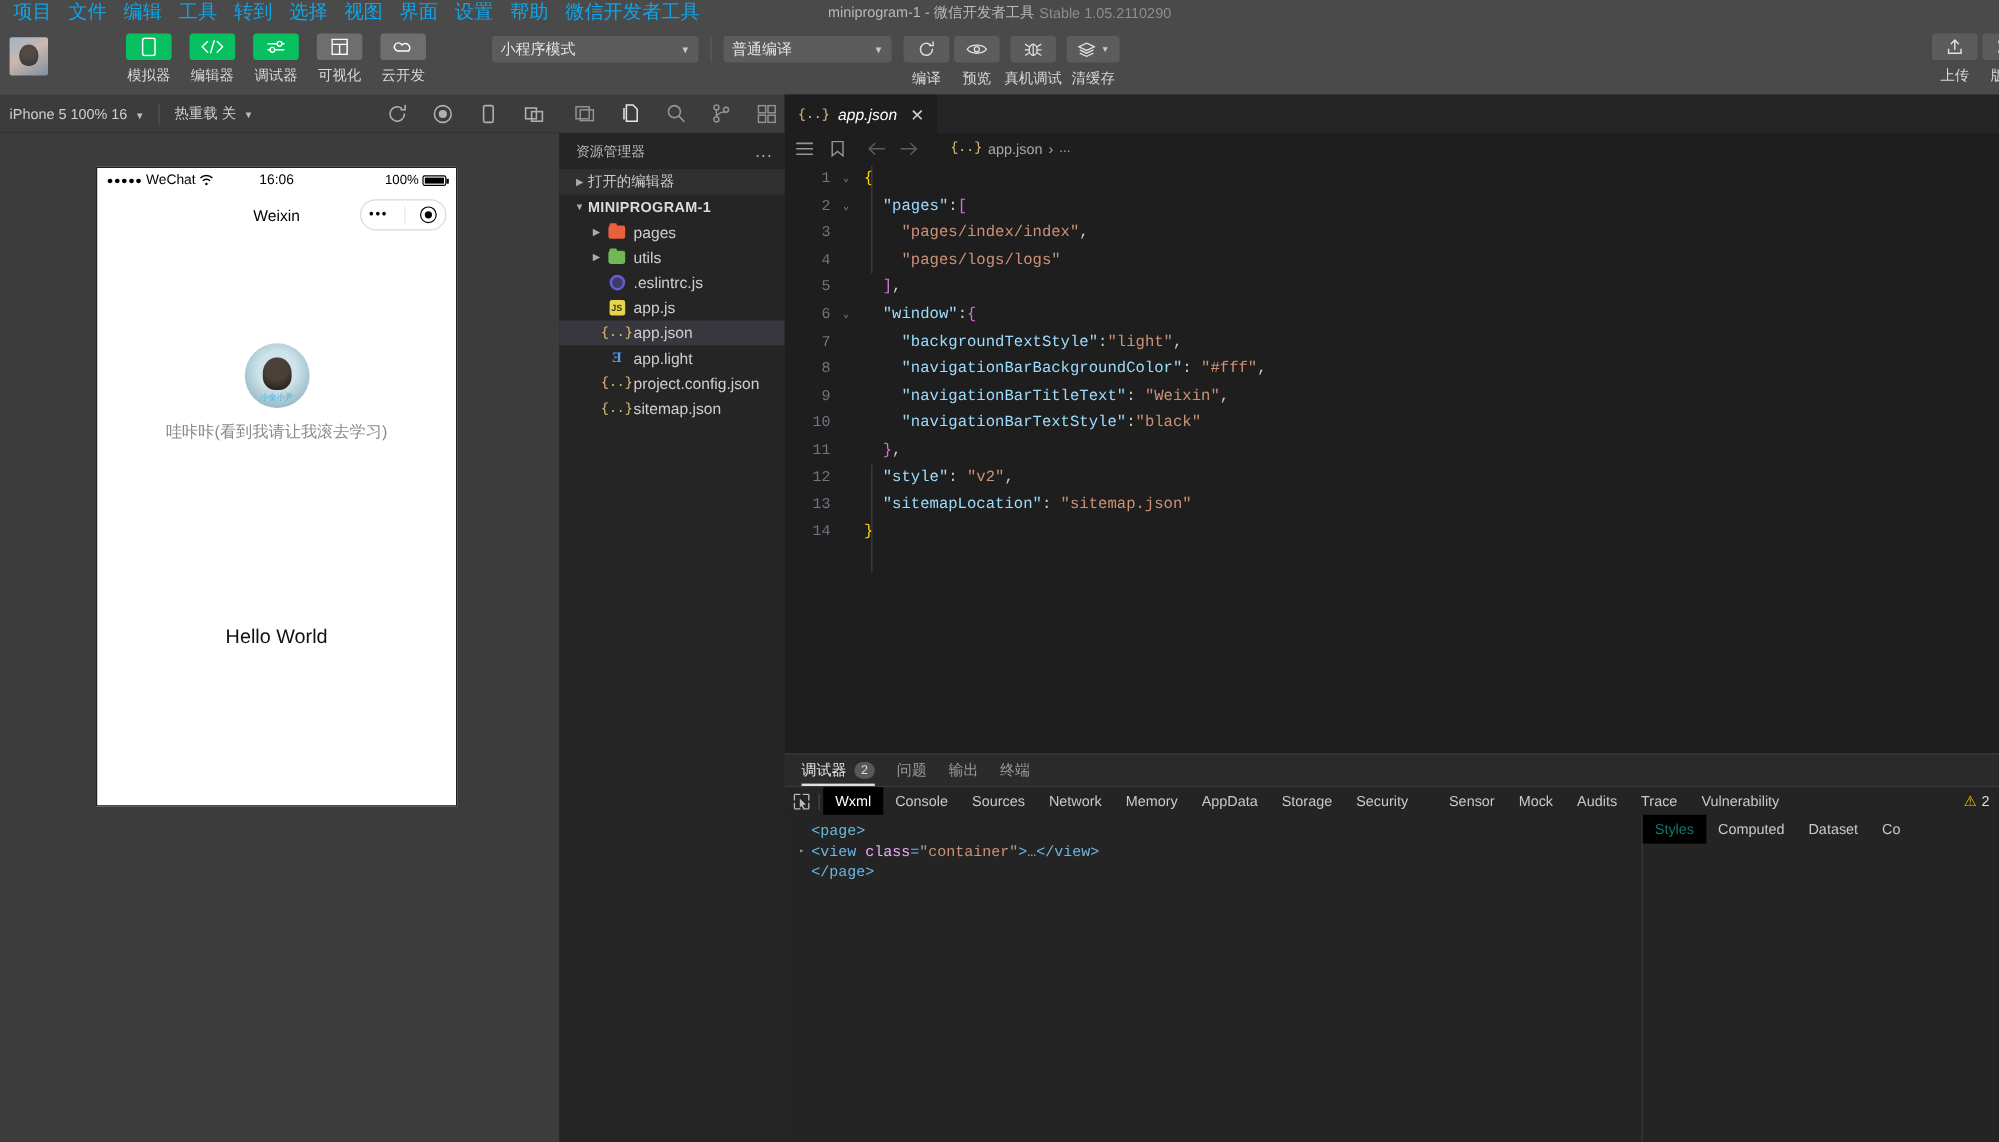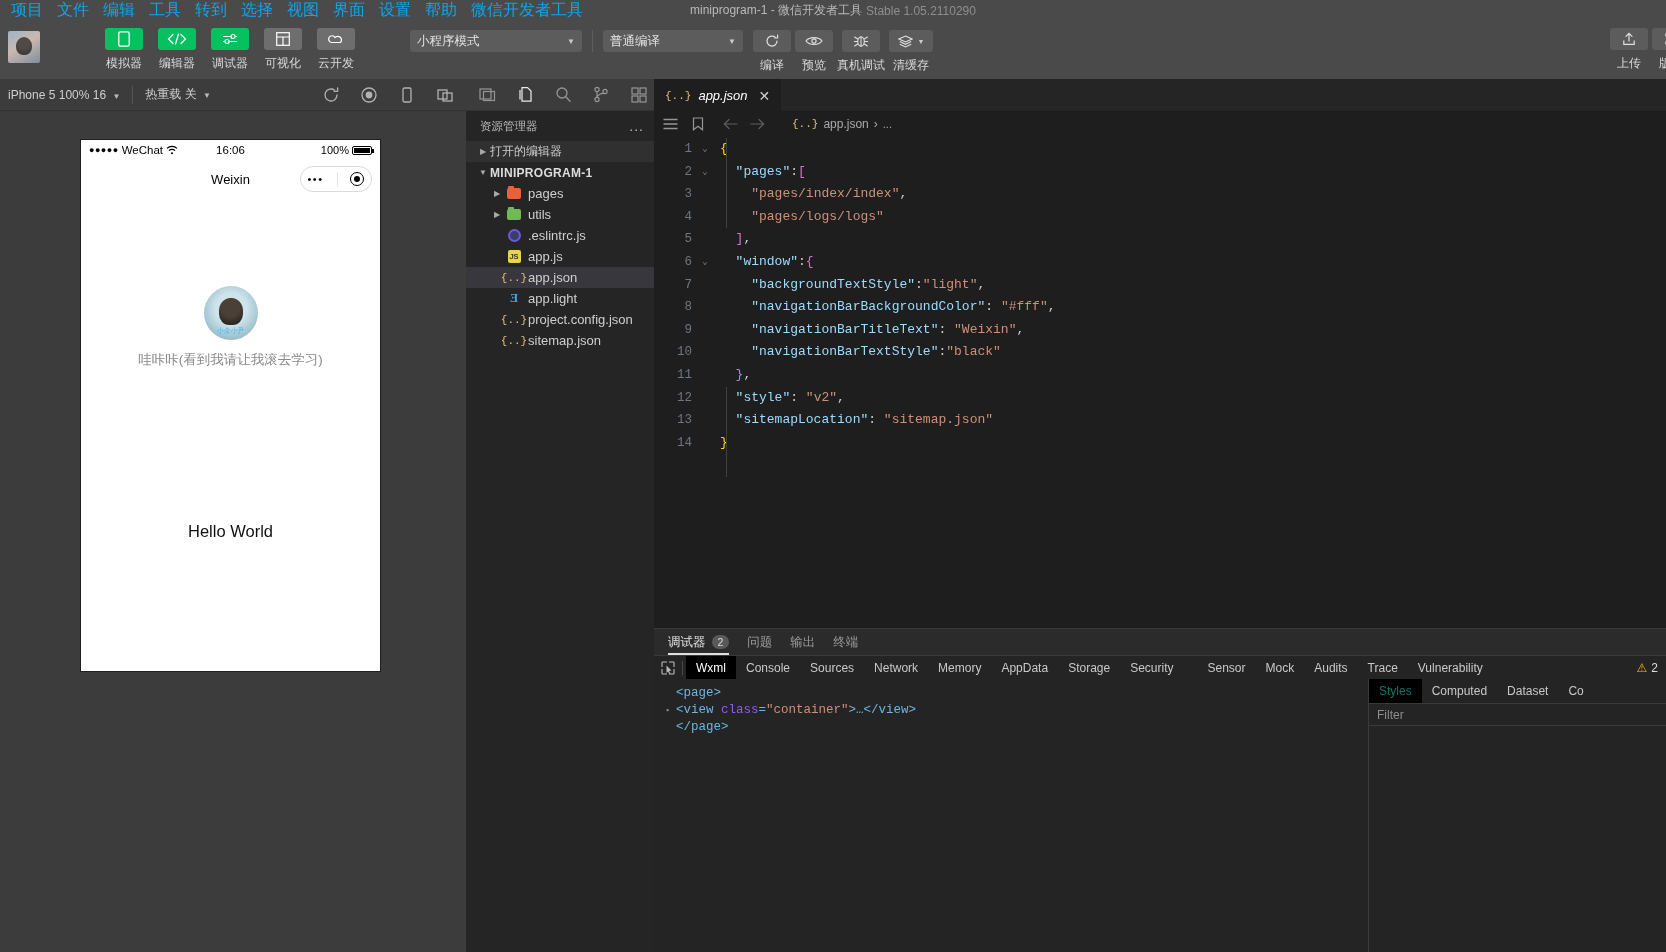--- a/index.html
+++ b/index.html
@@ -221,21 +221,21 @@
   .dt-tab { font-size: 12px; color:#c9c9c9; padding: 0 10px; height:24px; display:flex; align-items:center; cursor:pointer; }
   .dt-tab.active { background:#000; color:#fff; }
   .dt-warn { margin-left:auto; display:flex; align-items:center; gap:4px; padding-right: 8px; font-size:12px; color:#ddd;}
   .warn-tri { color:#ffc400; font-size:12px; }
 
   .dt-body { display:flex; height: 274px; }
   .wxml-pane { flex: 1; background:#242424; padding: 6px 0 0 12px; font-family:"Liberation Mono", monospace; font-size:12.5px; line-height:17px; }
   .wx-line { white-space:pre; display:flex; align-items:center; }
   .wx-arrow { width: 10px; color:#9b9b9b; font-size:7px; }
   .tagc { color:#6cb6e0; }
-  .attrc { color:#8b5cf6; }
+  .attrc { color:#f0abfc; }
   .valc { color:#ce9178; }
   .styles-pane { width: 298px; background:#242424; border-left:1px solid #3a3a3a; }
   .sp-tabs { height: 24px; display:flex; align-items:center; }
   .sp-tab { font-size: 12px; color:#c9c9c9; padding: 0 10px; height: 24px; display:flex; align-items:center; cursor:pointer;}
   .sp-tab.active { background:#000; color:#0f766e; }
   .sp-filter { height: 23px; border-top:1px solid #3a3a3a; border-bottom:1px solid #3a3a3a;
                display:flex; align-items:center; padding-left:8px; font-size:12px; color:#8d8d8d; }
 
   svg { display:block; }
 </style>
@@ -678,20 +678,17 @@
           <div class="wx-line"><span class="wx-arrow">▸</span><span class="tagc">&lt;view </span><span class="attrc">class</span><span class="tagc">=</span><span class="valc">"container"</span><span class="tagc">&gt;…&lt;/view&gt;</span></div>
           <div class="wx-line"><span class="wx-arrow"></span><span class="tagc">&lt;/page&gt;</span></div>
         </div>
       <div class="styles-pane">
         <div class="sp-tabs">
           <div class="sp-tab active">Styles</div>
           <div class="sp-tab">Computed</div>
           <div class="sp-tab">Dataset</div>
           <div class="sp-tab">Co</div>
         </div>
-        <div class="sp-filter">
-          <span>Filter</span>
-        </div>
       </div>
     </div>
   </div>
 
 </div>
 
 </body></html>

